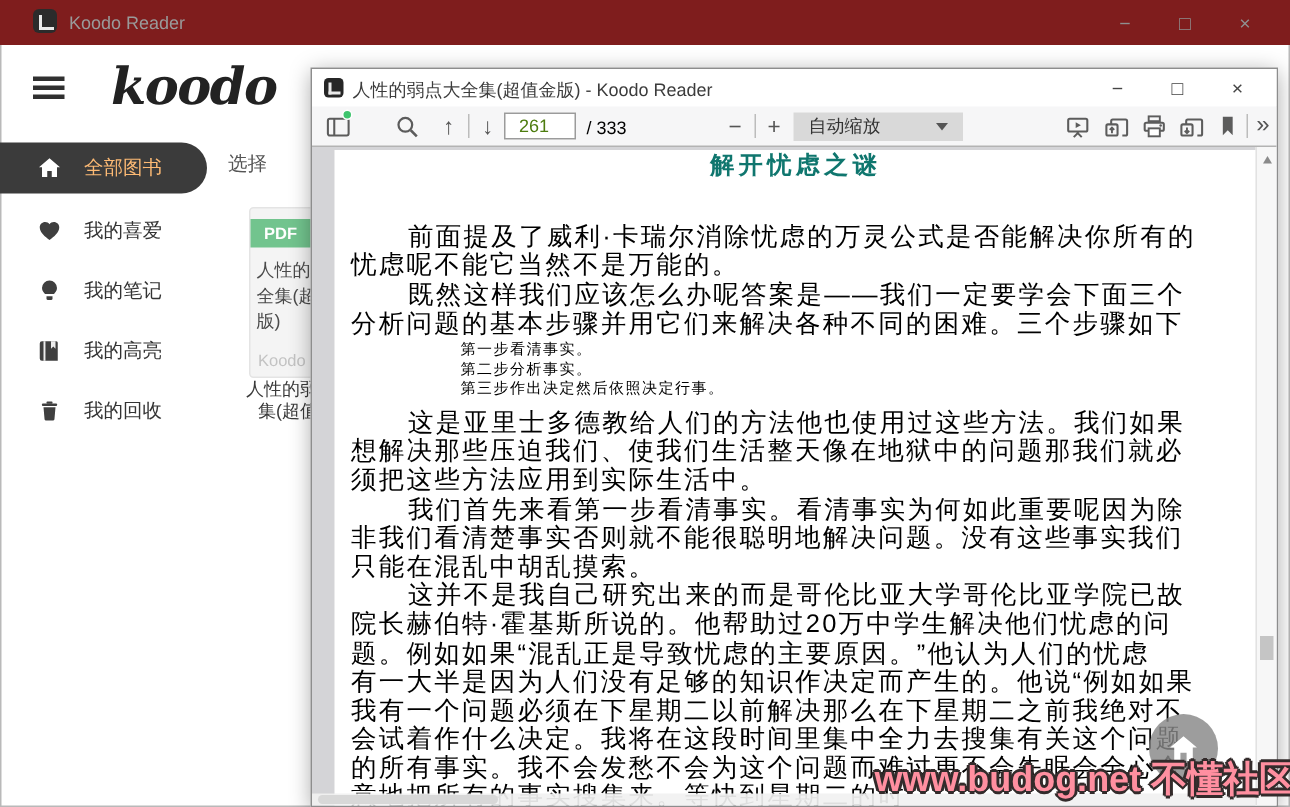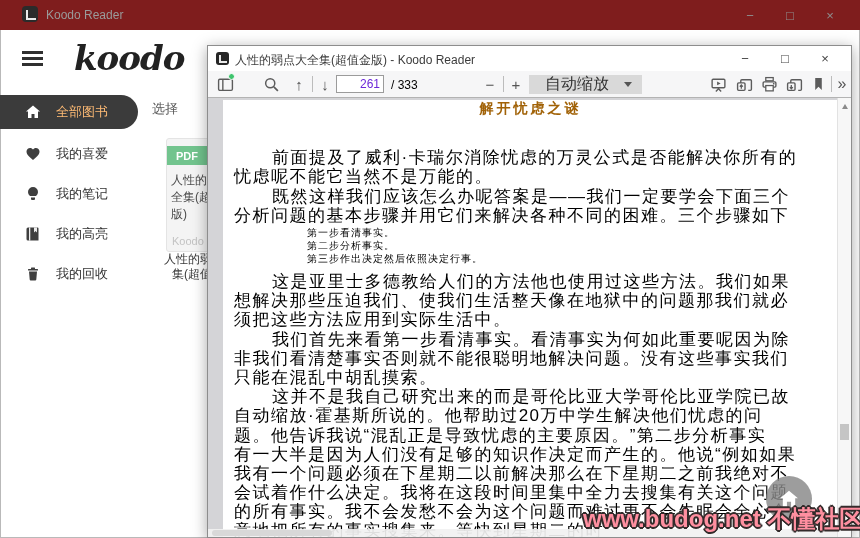--- a/index.html
+++ b/index.html
@@ -55,31 +55,31 @@
 
   .toolbar { position:relative; width:100%; height:27px; background:#f6f6f7; border-bottom:1px solid #b3b3b3; }
   .tb { position:absolute; top:0; height:26px; display:flex; align-items:center; justify-content:center;
         color:#5c5c5c; cursor:pointer; }
   .tb svg { display:block; }
   .tb-glyph { font-size:15px; color:#555; }
   .tb-sep { position:absolute; top:5px; width:1px; height:16px; background:#bcbcbc; }
   .green-dot { position:absolute; left:16px; top:2px; width:7px; height:7px; border-radius:50%;
                background:#3ec46d; border:1px solid #fff; }
   .page-input { position:absolute; left:128px; top:4px; width:48px; height:18px; border:1px solid #9b9b9b;
-                background:#fff; font-size:12px; text-align:right; padding-right:3px; color:#6d28d9; }
+                background:#fff; font-size:12px; text-align:right; padding-right:17px; color:#4d7c0f; }
   .page-count { position:absolute; left:183px; top:7px; font-size:12px; color:#000000; }
   .zoom-select { position:absolute; left:321px; top:4px; width:113px; height:19px; background:#d9d9d9;
-                 font-size:16px; color:#333; display:flex; align-items:center; padding-left:16px; cursor:pointer; }
+                 font-size:12px; color:#333; display:flex; align-items:center; padding-left:10px; cursor:pointer; }
   .zoom-caret { position:absolute; right:10px; top:7px; width:0; height:0;
                 border-left:4px solid transparent; border-right:4px solid transparent; border-top:5px solid #555; }
 
   .reader-content { position:absolute; left:0; top:52px; right:0; bottom:0; background:#d4d4d7; overflow:hidden; }
   .pdf-page { position:absolute; left:15px; top:2px; width:615px; height:437px; background:#fff; overflow:hidden; }
-  .page-heading { position:absolute; left:0; top:0; width:100%; text-align:center; font-size:14px;
-                  font-weight:bold; color:#a16207; letter-spacing:3px; }
+  .page-heading { position:absolute; left:0; top:0; width:100%; text-align:center; font-size:16px;
+                  font-weight:bold; color:#0f766e; letter-spacing:3px; }
   .lines-host { position:absolute; left:0; top:0; right:0; bottom:0; }
   .line { position:absolute; left:11px; white-space:nowrap; font-size:17px; letter-spacing:1.5px; color:#000000; }
   .line.indent { padding-left:38px; }
   .line.small { left:84px; font-size:10px; letter-spacing:1px; }
 
   .vscroll { position:absolute; right:0; top:52px; width:14px; bottom:0; background:#f7f7f7; border-left:1px solid #e2e2e2; }
   .vscroll-up { position:absolute; left:4px; top:6px; width:0; height:0;
                 border-left:3.5px solid transparent; border-right:3.5px solid transparent; border-bottom:5px solid #8a8a8a; }
   .vscroll-thumb { position:absolute; left:2px; top:326px; width:9px; height:16px; background:#c5c5c5; }
   .hscroll { position:absolute; left:0; bottom:0; width:630px; height:8px; background:rgba(241,241,241,.92); }
@@ -272,23 +272,23 @@
             <div class="line" style="top: 208px;">须把这些方法应用到实际生活中。</div>
 
             <div class="line indent" style="top: 228px;">我们首先来看第一步看清事实。看清事实为何如此重要呢因为除</div>
 
             <div class="line" style="top: 247px;">非我们看清楚事实否则就不能很聪明地解决问题。没有这些事实我们</div>
 
             <div class="line" style="top: 266px; font-family: Liberation Serif, serif;">只能在混乱中胡乱摸索。</div>
 
             <div class="line indent" style="top: 285px;">这并不是我自己研究出来的而是哥伦比亚大学哥伦比亚学院已故</div>
 
-            <div class="line" style="top: 304px;">自动缩放·霍基斯所说的。他帮助过20万中学生解决他们忧虑的问</div>
-
-            <div class="line" style="top: 324px;">题。他告诉我说“混乱正是导致忧虑的主要原因。”第二步分析事实</div>
+            <div class="line" style="top: 304px;">院长赫伯特·霍基斯所说的。他帮助过20万中学生解决他们忧虑的问</div>
+
+            <div class="line" style="top: 324px;">题。例如如果“混乱正是导致忧虑的主要原因。”他认为人们的忧虑</div>
 
             <div class="line" style="top: 343px;">有一大半是因为人们没有足够的知识作决定而产生的。他说“例如如果</div>
 
             <div class="line" style="top: 362px;">我有一个问题必须在下星期二以前解决那么在下星期二之前我绝对不</div>
 
             <div class="line" style="top: 381px;">会试着作什么决定。我将在这段时间里集中全力去搜集有关这个问题</div>
 
             <div class="line" style="top: 400px;">的所有事实。我不会发愁不会为这个问题而难过更不会失眠会全心全</div>
 
             <div class="line" style="top: 419px;">意地把所有的事实搜集来。等快到星期二的时</div>

